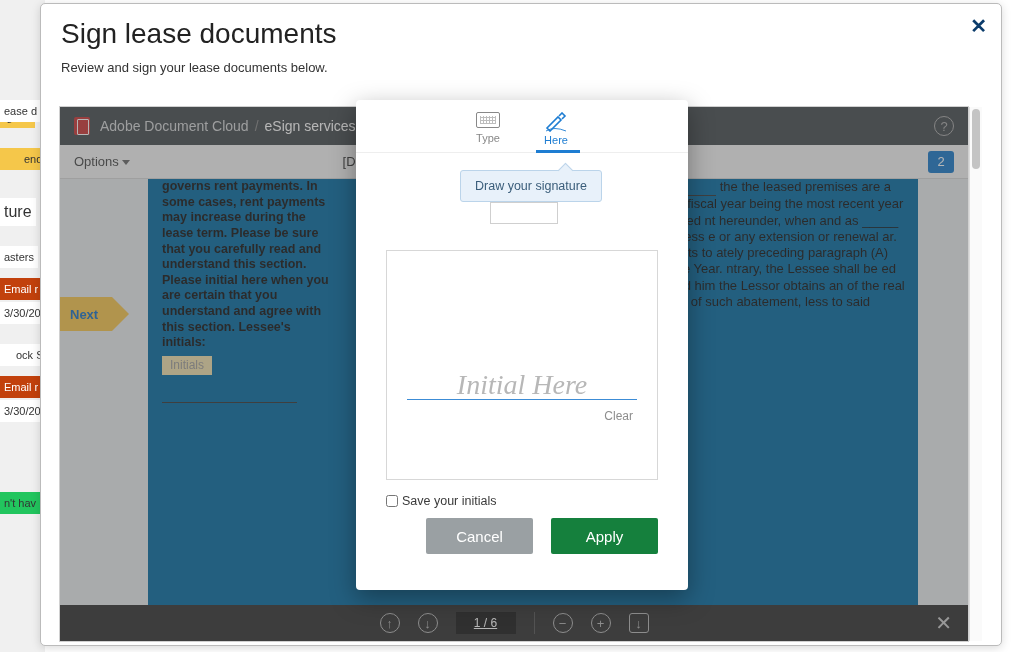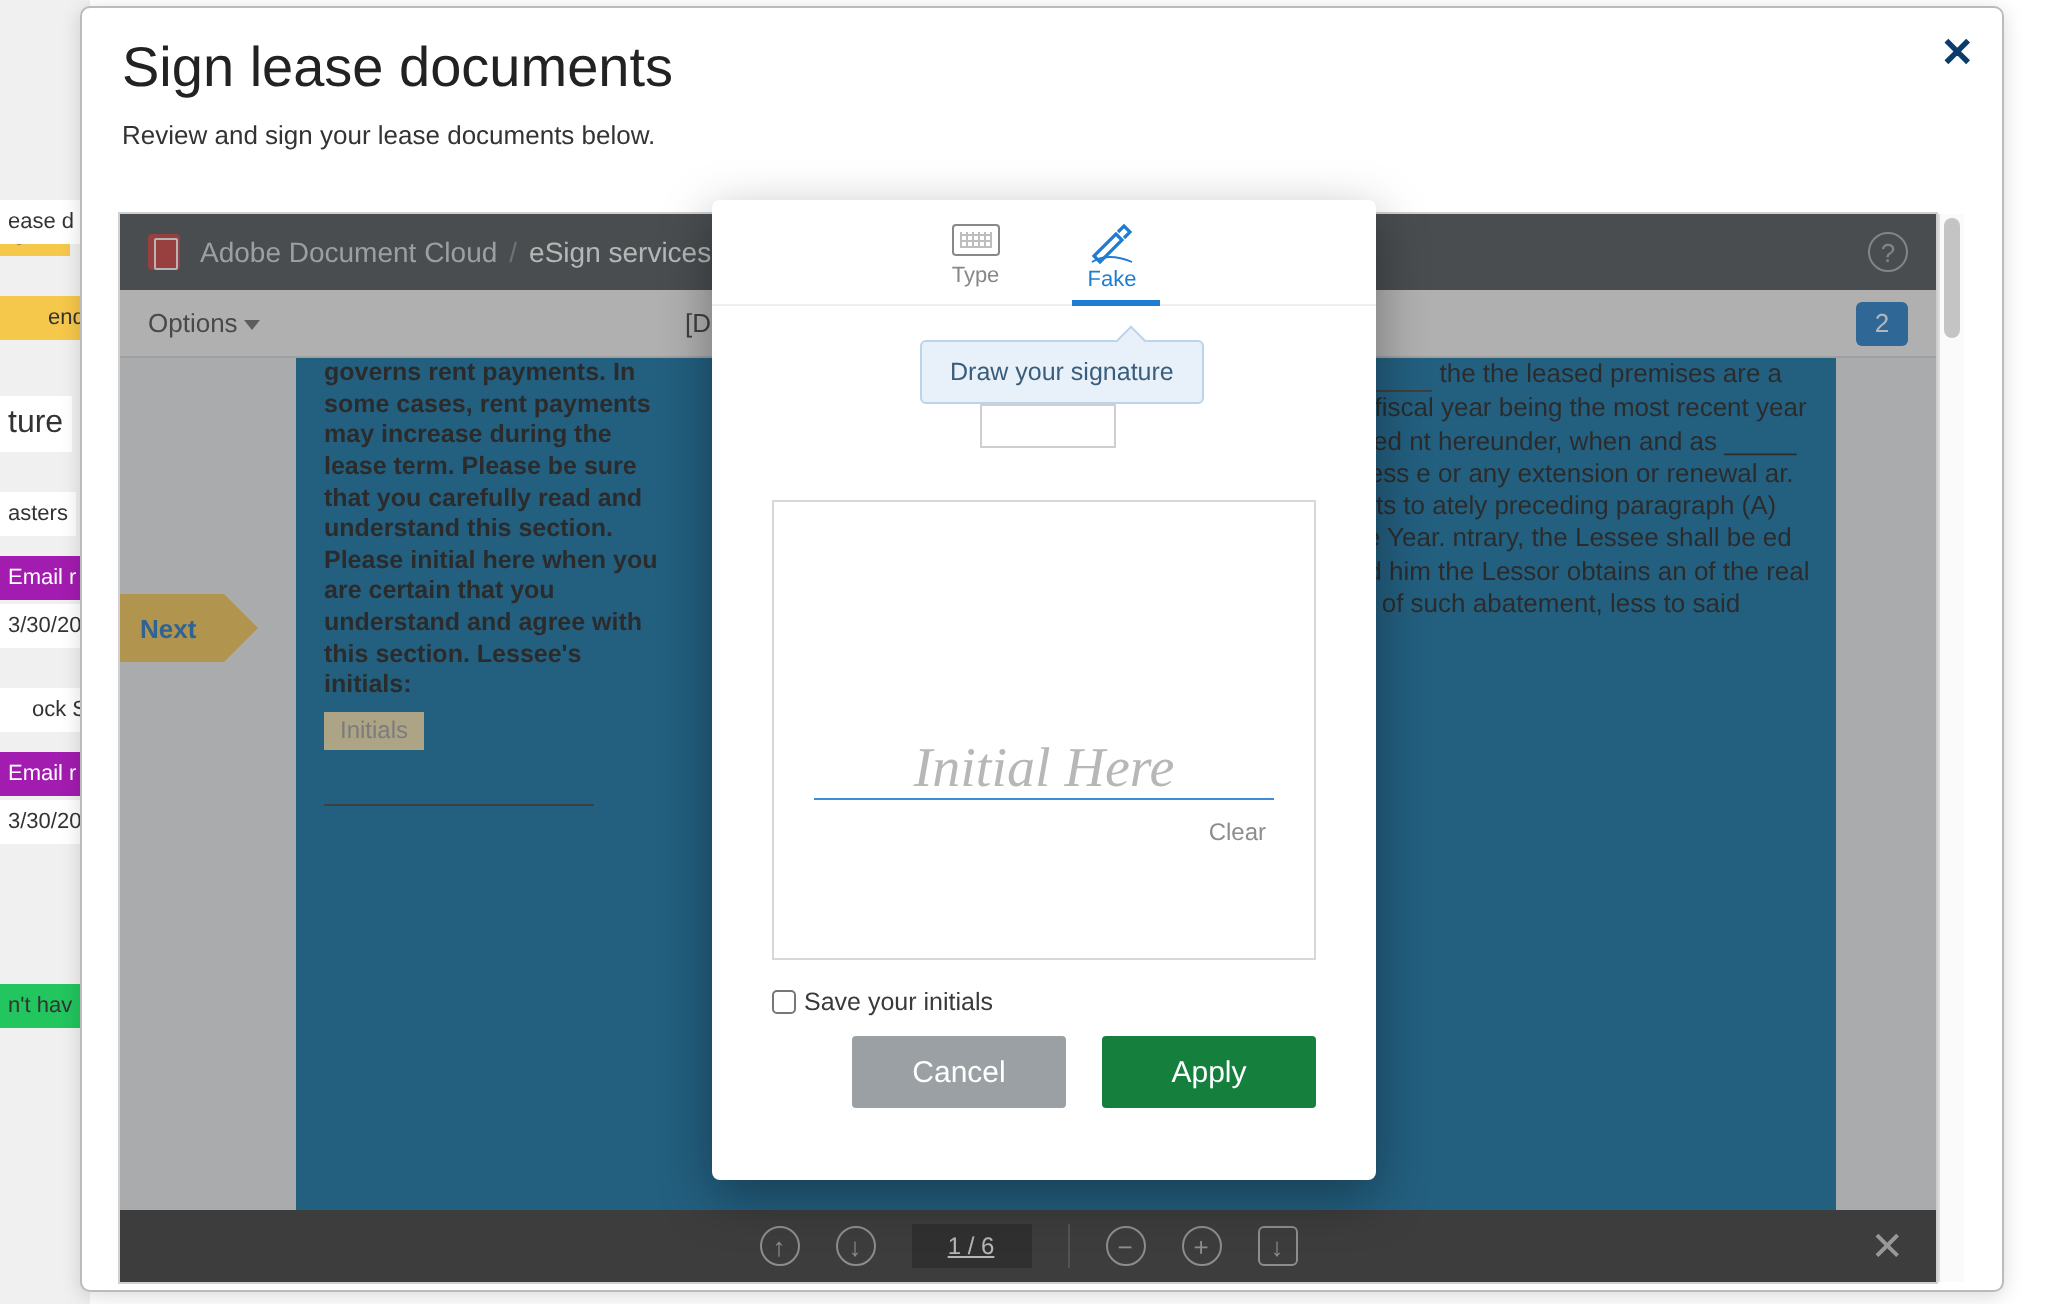--- a/index.html
+++ b/index.html
@@ -13,21 +13,21 @@
   }
 
   
   .bg-sidebar {
     position: absolute;
     left: 0; top: 0; width: 45px; height: 652px;
     background: #f0f0f0;
   }
   .bg-chip { position:absolute; left:0; height:22px; font-size:11px; color:#333; display:flex; align-items:center; padding:0 4px; overflow:hidden; }
   .bg-chip.yellow { background:#f5c74a; }
-  .bg-chip.green { background:#a21caf; color:#fff; }
+  .bg-chip.green { background:#c2410c; color:#fff; }
 
   
   .modal {
     position: absolute;
     left: 40px; top: 3px;
     width: 962px; height: 643px;
     background: #fff;
     border: 1px solid #bbb;
     border-radius: 5px;
     box-shadow: 0 2px 10px rgba(0,0,0,0.15);
@@ -310,21 +310,21 @@
           <span>Type</span>
         </div>
         <div class="sig-tab active">
           <div class="tab-icon-pen">
             <svg width="24" height="20" viewBox="0 0 24 20">
                 <path d="M3 16 L14 5 L17 8 L6 19 Z" fill="none" stroke="#1e7dd2" stroke-width="1.6"></path>
                 <path d="M15 4 L18 1 L21 4 L18 7" fill="none" stroke="#1e7dd2" stroke-width="1.6"></path>
                 <path d="M2 19 Q10 14 22 19" fill="none" stroke="#1e7dd2" stroke-width="0.9"></path>
               </svg>
           </div>
-          <span>Fake</span>
+          <span>Here</span>
         </div>
         <div class="tab-underline"></div>
       </div>
 
       <div class="covered-select"></div>
       <div class="tooltip">Draw your signature</div>
 
       <div class="canvas-area">
         <div class="sig-placeholder">Initial Here</div>
         <div class="sig-line"></div>

